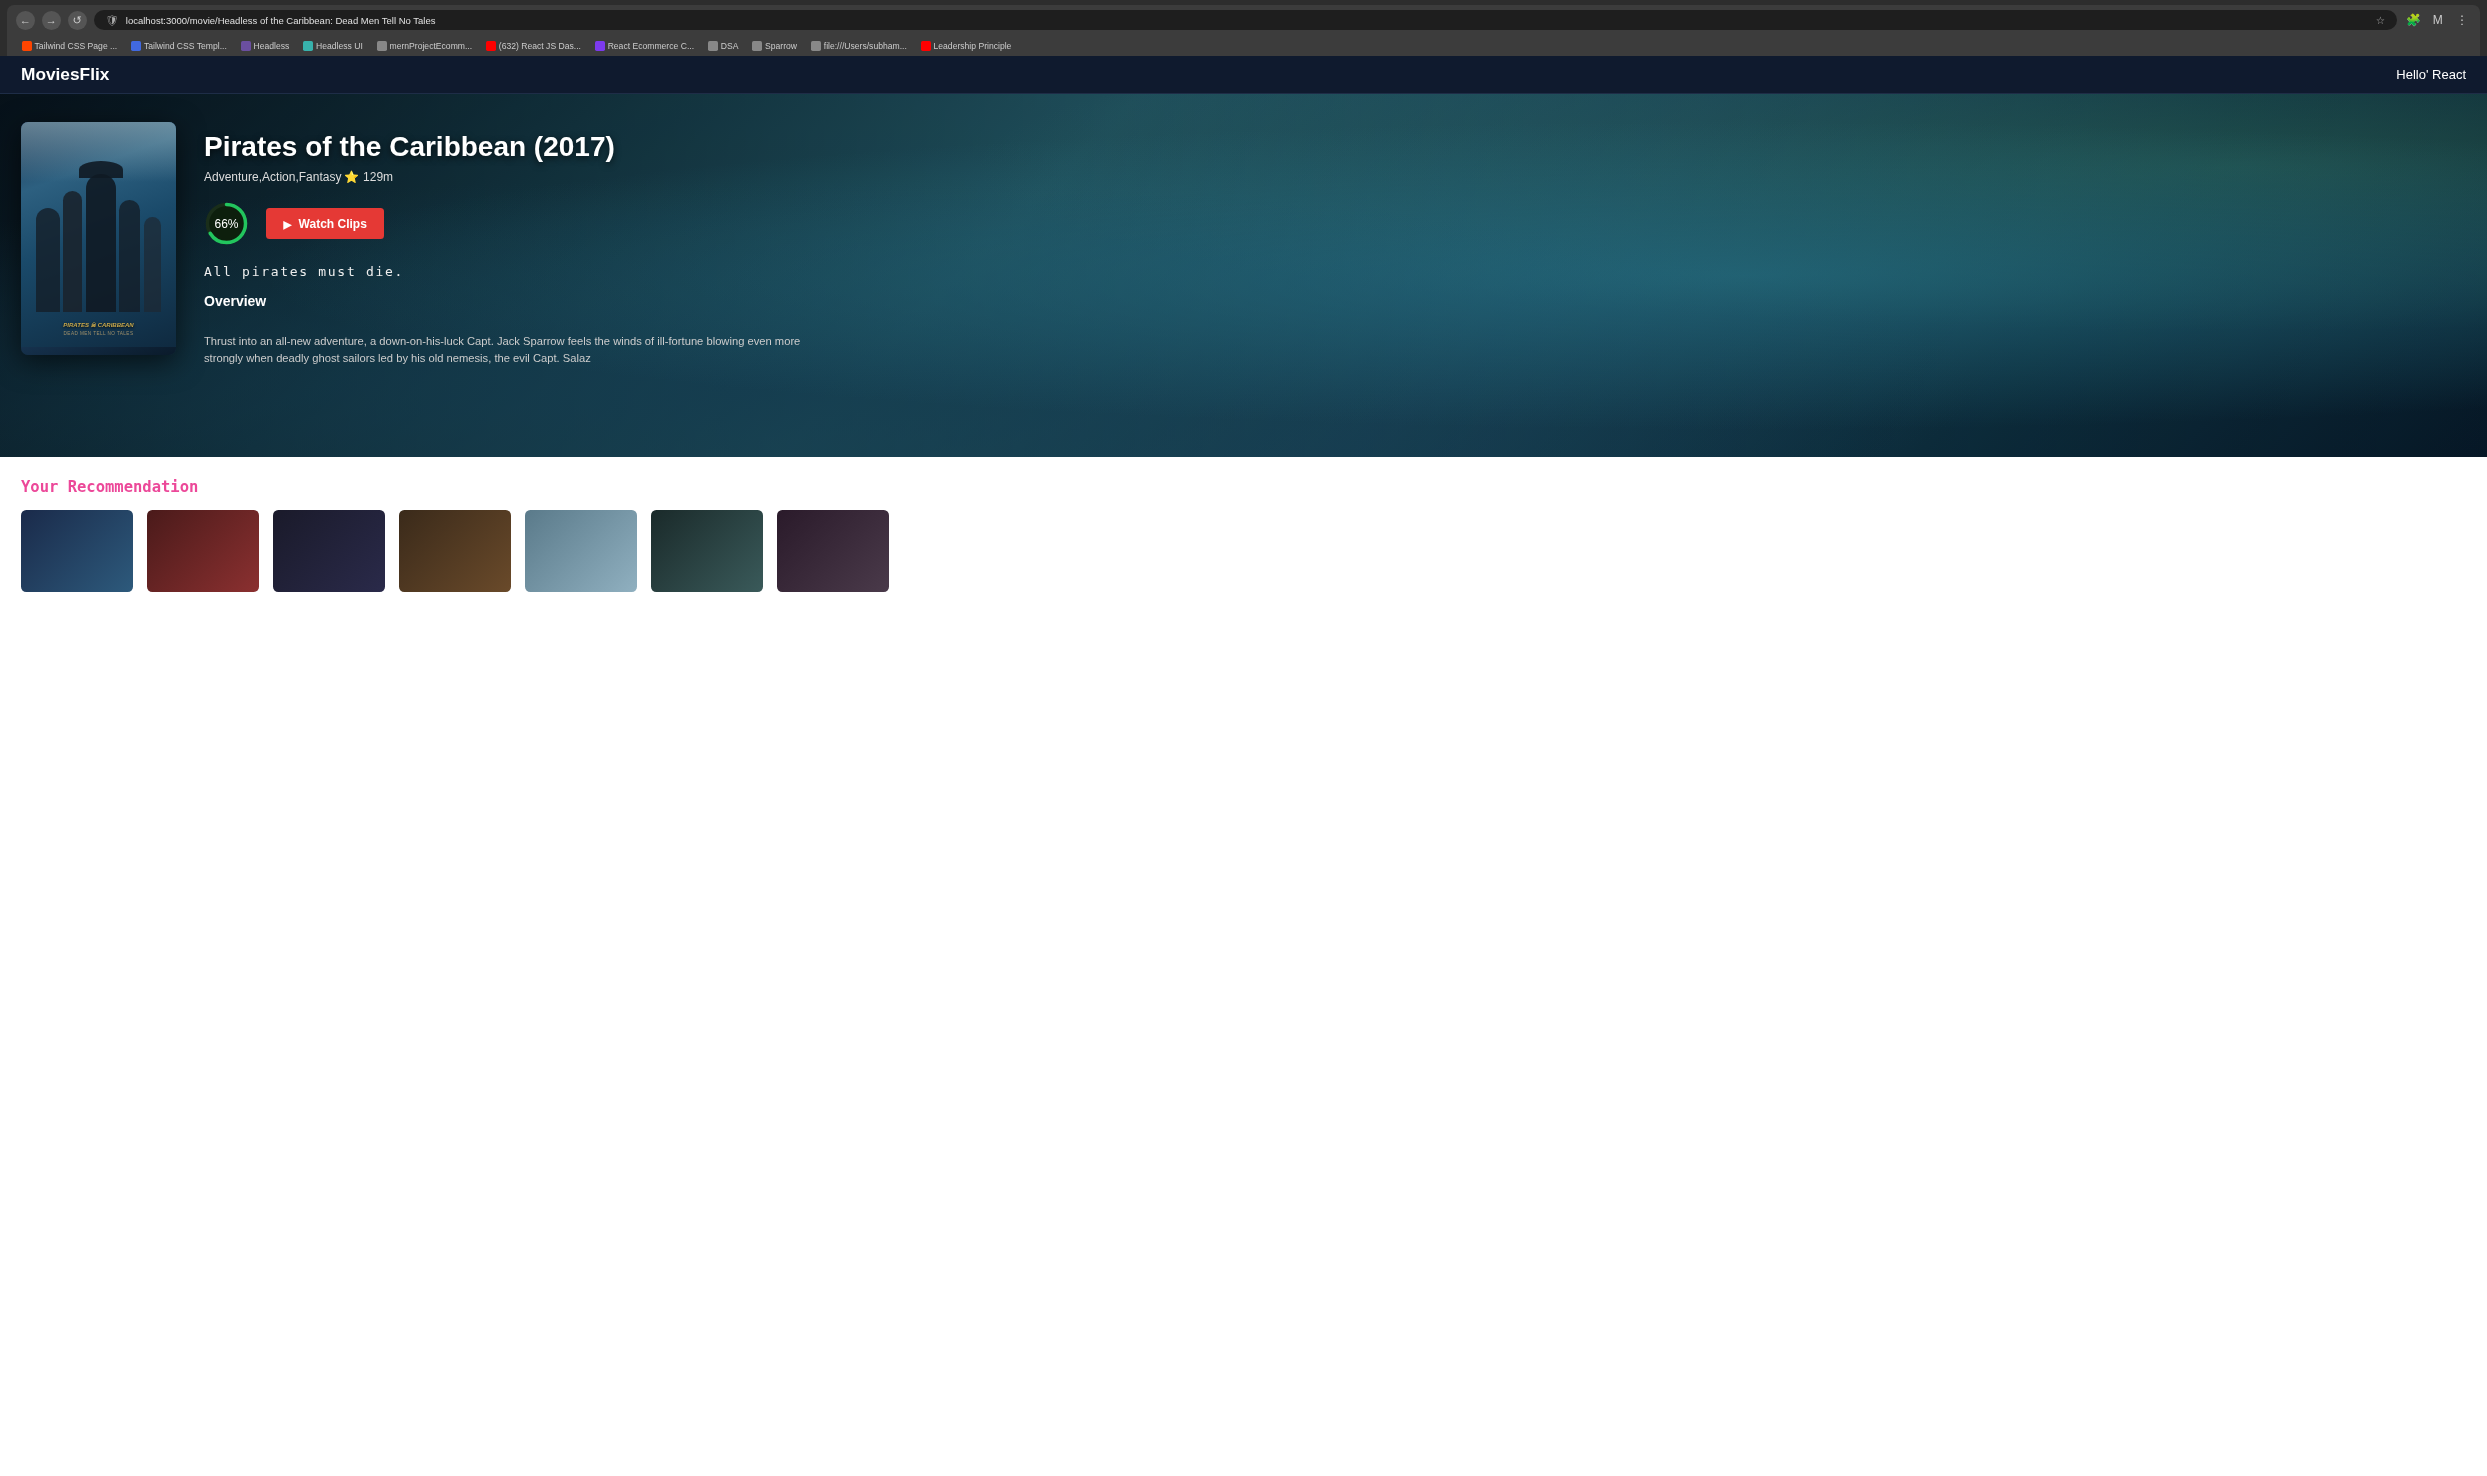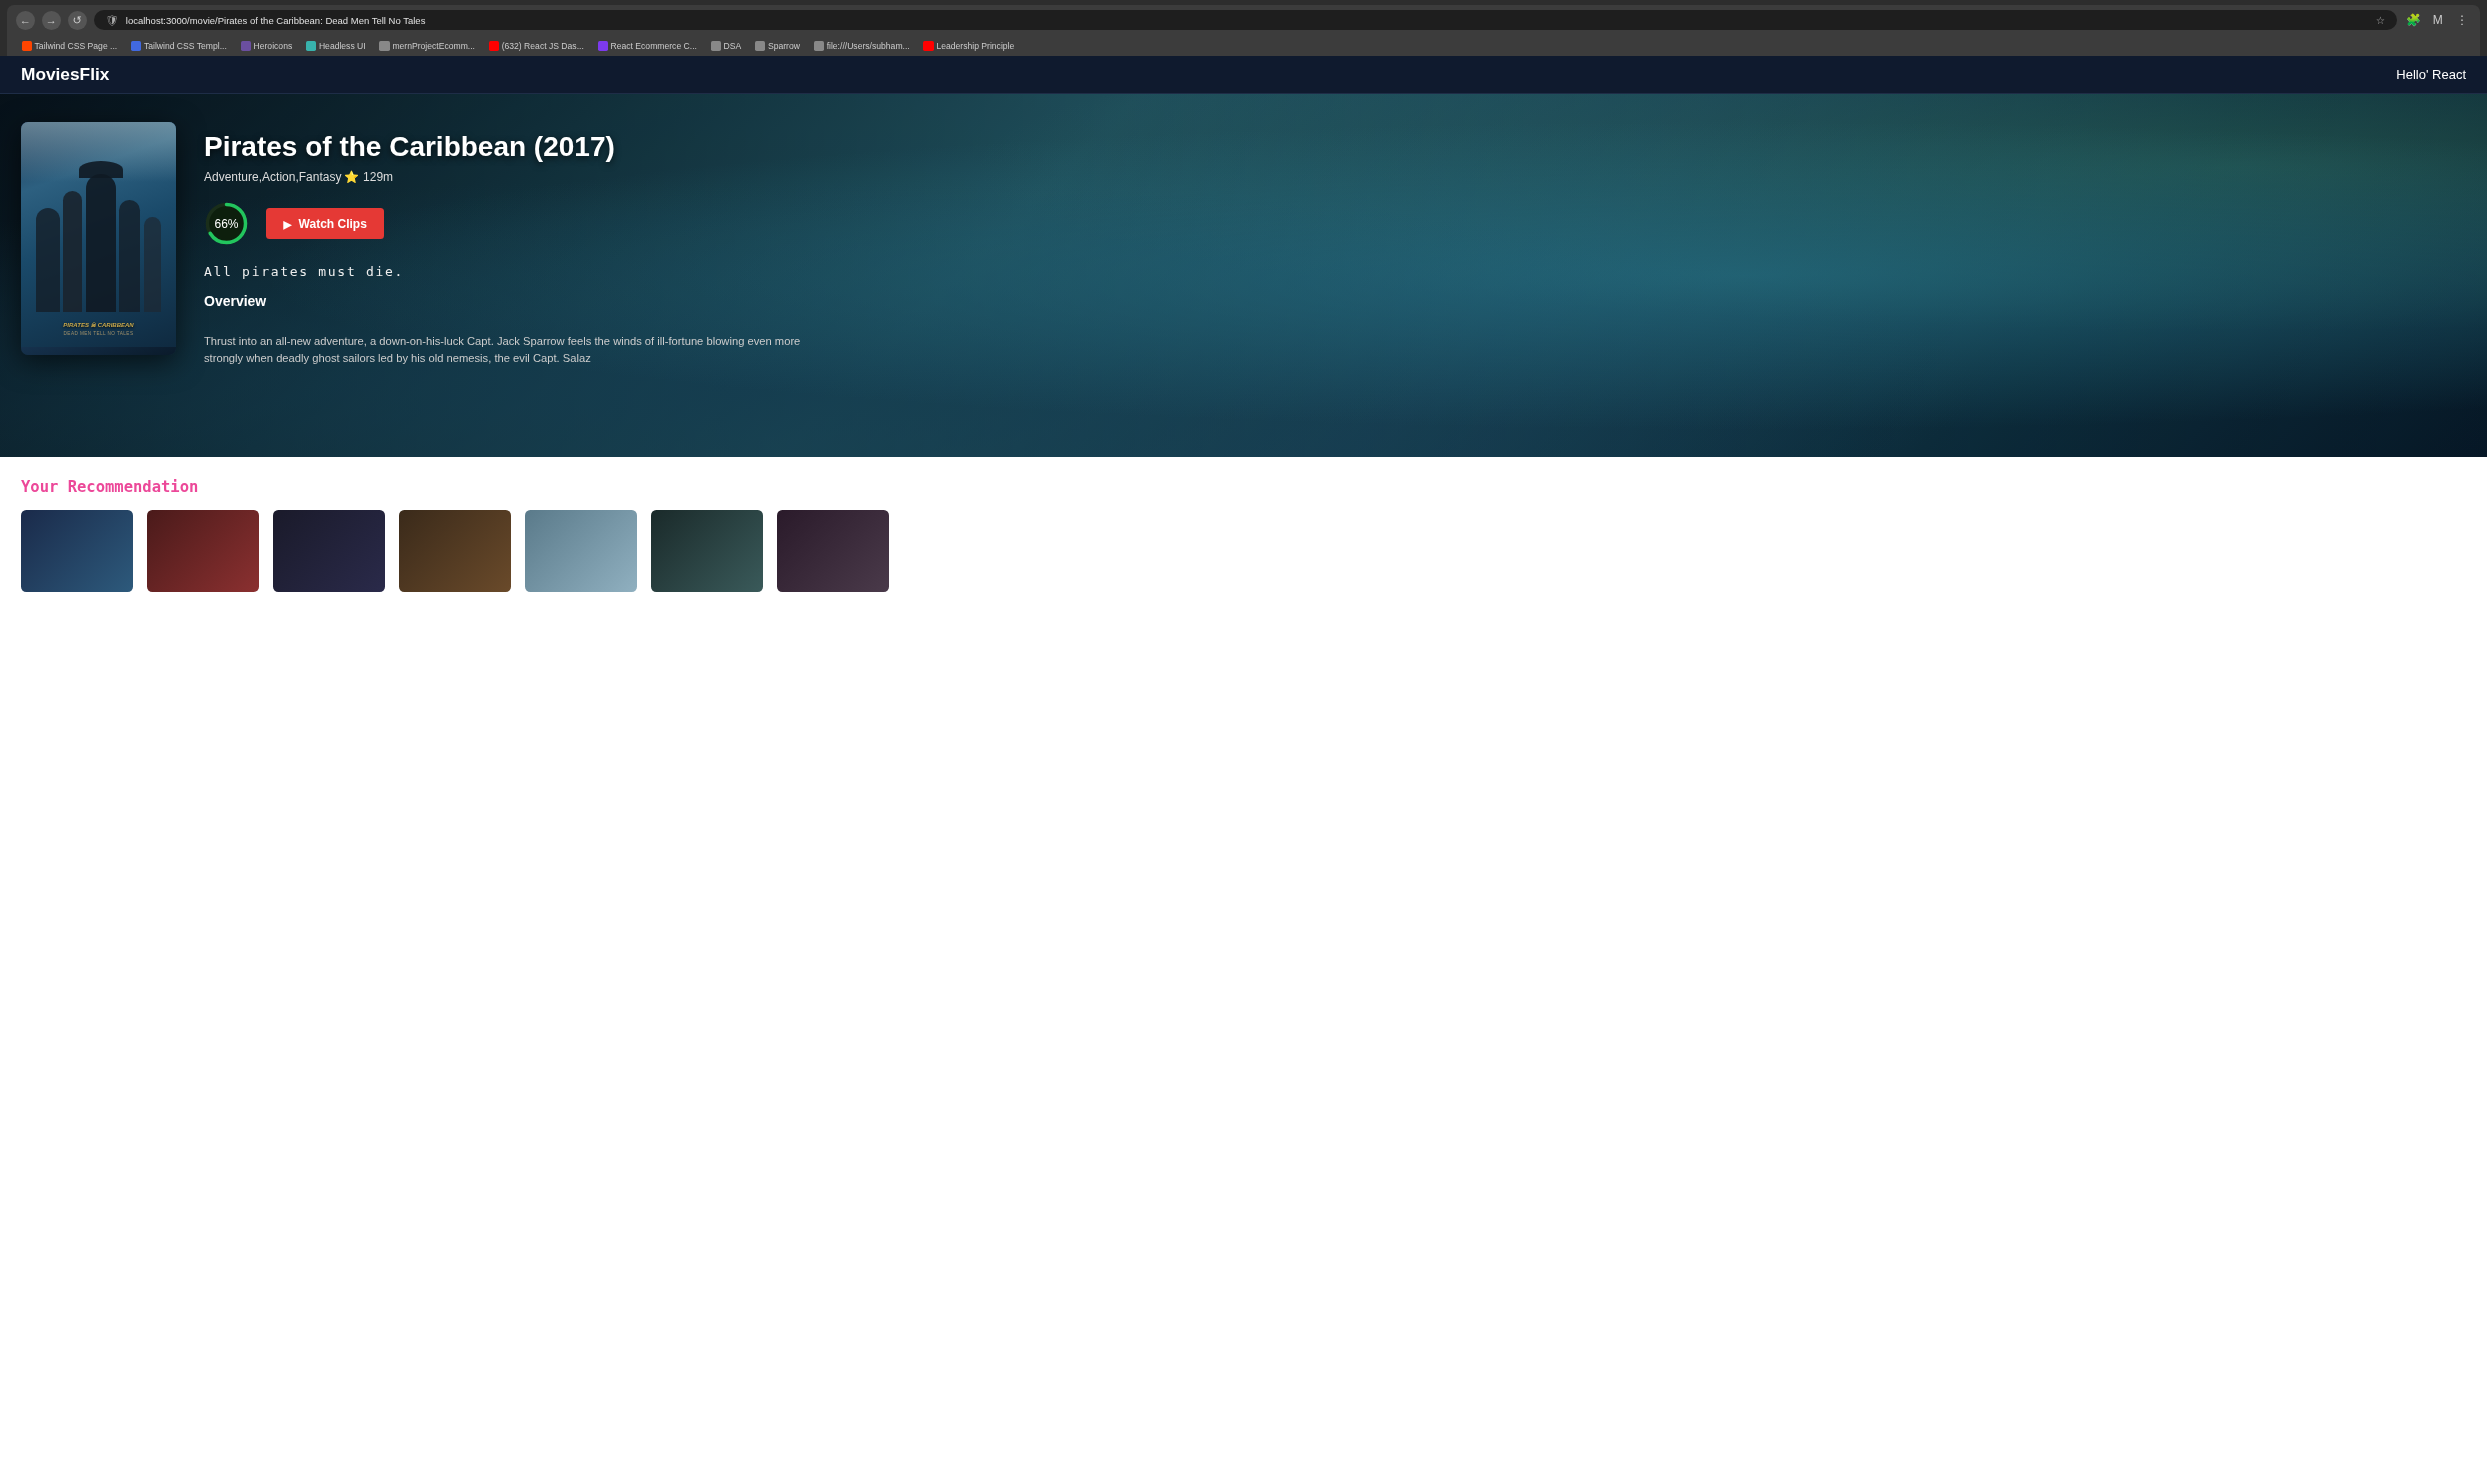--- a/index.html
+++ b/index.html
@@ -302,21 +302,21 @@
 
 <div class="browser-chrome">
   <div class="browser-toolbar">
 
     <button class="nav-btn">←</button>
     <button class="nav-btn">→</button>
     <button class="nav-btn">↺</button>
 
     <div class="address-bar">
       <span class="address-bar-icon">🛡</span>
-      <span class="address-bar-url">localhost:3000/movie/Pirates of the Caribbean: Dead Men Tell No Tales</span>
+      <span class="address-bar-url">localhost:3000/movie/Headless of the Caribbean: Dead Men Tell No Tales</span>
       <span class="address-bar-icon">☆</span>
     </div>
 
     <div class="browser-actions">
       <button class="browser-action-btn">🧩</button>
       <button class="browser-action-btn">M</button>
       <button class="browser-action-btn">⋮</button>
     </div>
   </div>
 
@@ -324,21 +324,21 @@
     <div class="bookmark-item">
       <span class="bookmark-favicon" style="background:#ff4500;"></span>
       <span>Tailwind CSS Page ...</span>
     </div>
     <div class="bookmark-item">
       <span class="bookmark-favicon" style="background:#4169e1;"></span>
       <span>Tailwind CSS Templ...</span>
     </div>
     <div class="bookmark-item">
       <span class="bookmark-favicon" style="background:#6b4fa0;"></span>
-      <span>Heroicons</span>
+      <span>Headless</span>
     </div>
     <div class="bookmark-item">
       <span class="bookmark-favicon" style="background:#38b2ac;"></span>
       <span>Headless UI</span>
     </div>
     <div class="bookmark-item">
       <span class="bookmark-favicon" style="background:#888;"></span>
       <span>mernProjectEcomm...</span>
     </div>
     <div class="bookmark-item">

